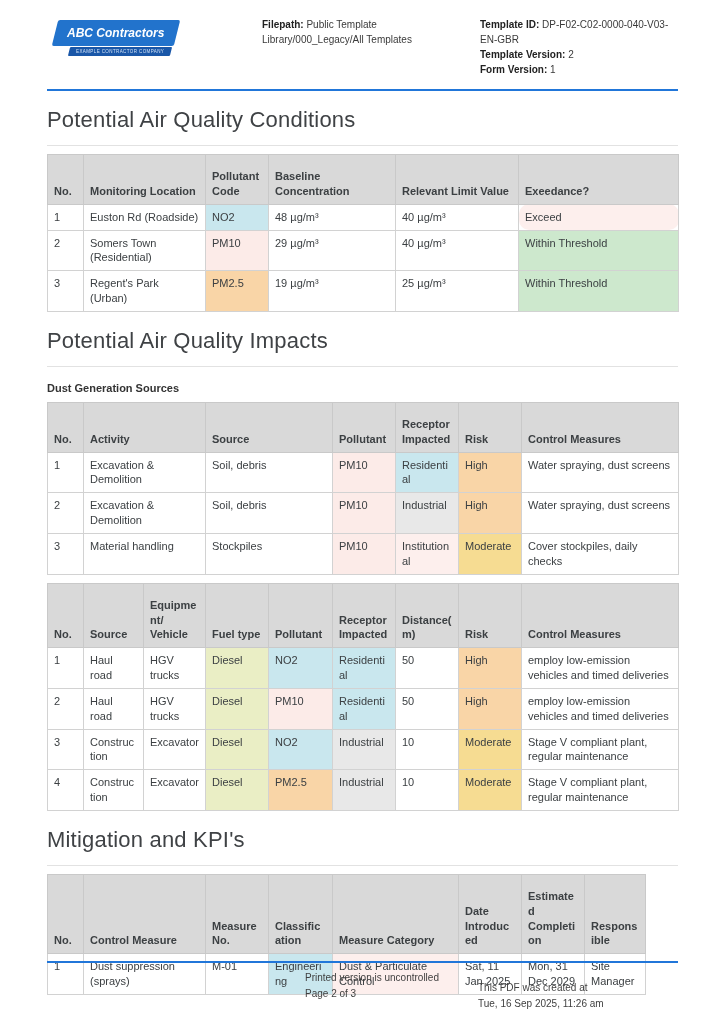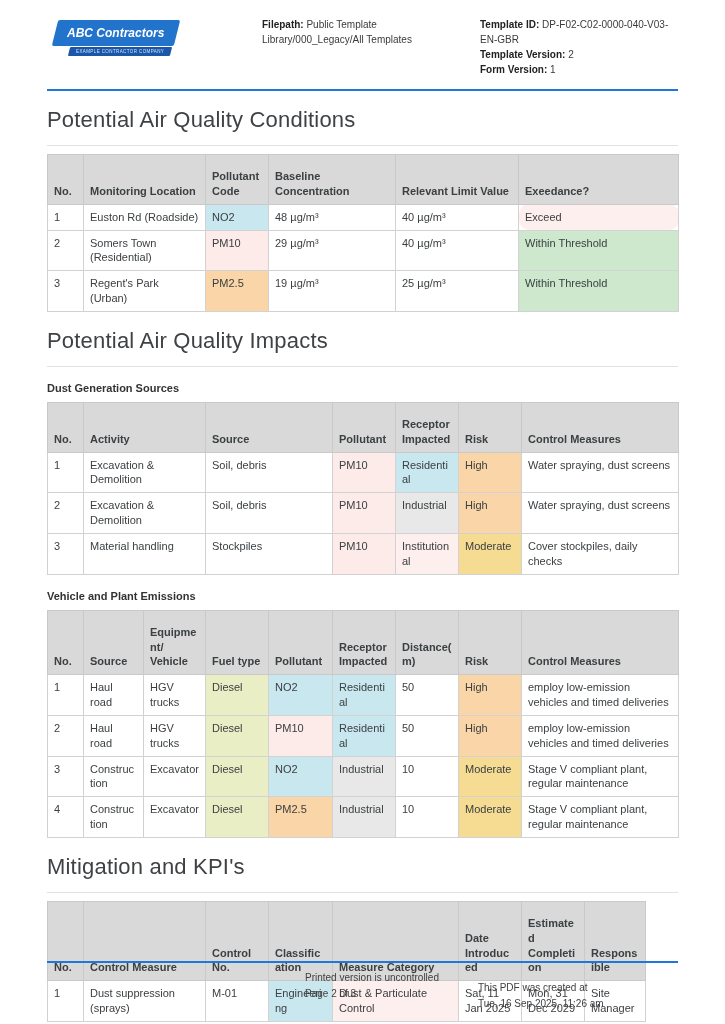--- a/index.html
+++ b/index.html
@@ -212,21 +212,20 @@
             <td>3</td>
             <td>Material handling</td>
             <td>Stockpiles</td>
             <td style="background: rgb(252, 235, 232);">PM10</td>
             <td style="background: rgb(253, 239, 237);">Institutional</td>
             <td style="background: rgb(246, 220, 146);">Moderate</td>
             <td>Cover stockpiles, daily checks</td>
           </tr>
         </tbody>
       </table>
-    <h3 class="sub-heading">Vehicle and Plant Emissions</h3>
     <table class="data-table" data-table="vehicle">
         <colgroup>
           <col style="width: 36px;">
           <col style="width: 60px;">
           <col style="width: 62px;">
           <col style="width: 63px;">
           <col style="width: 64px;">
           <col style="width: 63px;">
           <col style="width: 63px;">
           <col style="width: 63px;">
@@ -303,21 +302,21 @@
           <col style="width: 64px;">
           <col style="width: 126px;">
           <col style="width: 63px;">
           <col style="width: 63px;">
           <col style="width: 61px;">
         </colgroup>
         <thead>
           <tr>
             <th>No.</th>
             <th>Control Measure</th>
-            <th>Control No.</th>
+            <th>Measure No.</th>
             <th>Classification</th>
             <th>Measure Category</th>
             <th>Date Introduced</th>
             <th>Estimated Completion</th>
             <th>Responsible</th>
           </tr>
         </thead>
         <tbody>
           <tr>
             <td>1</td>

